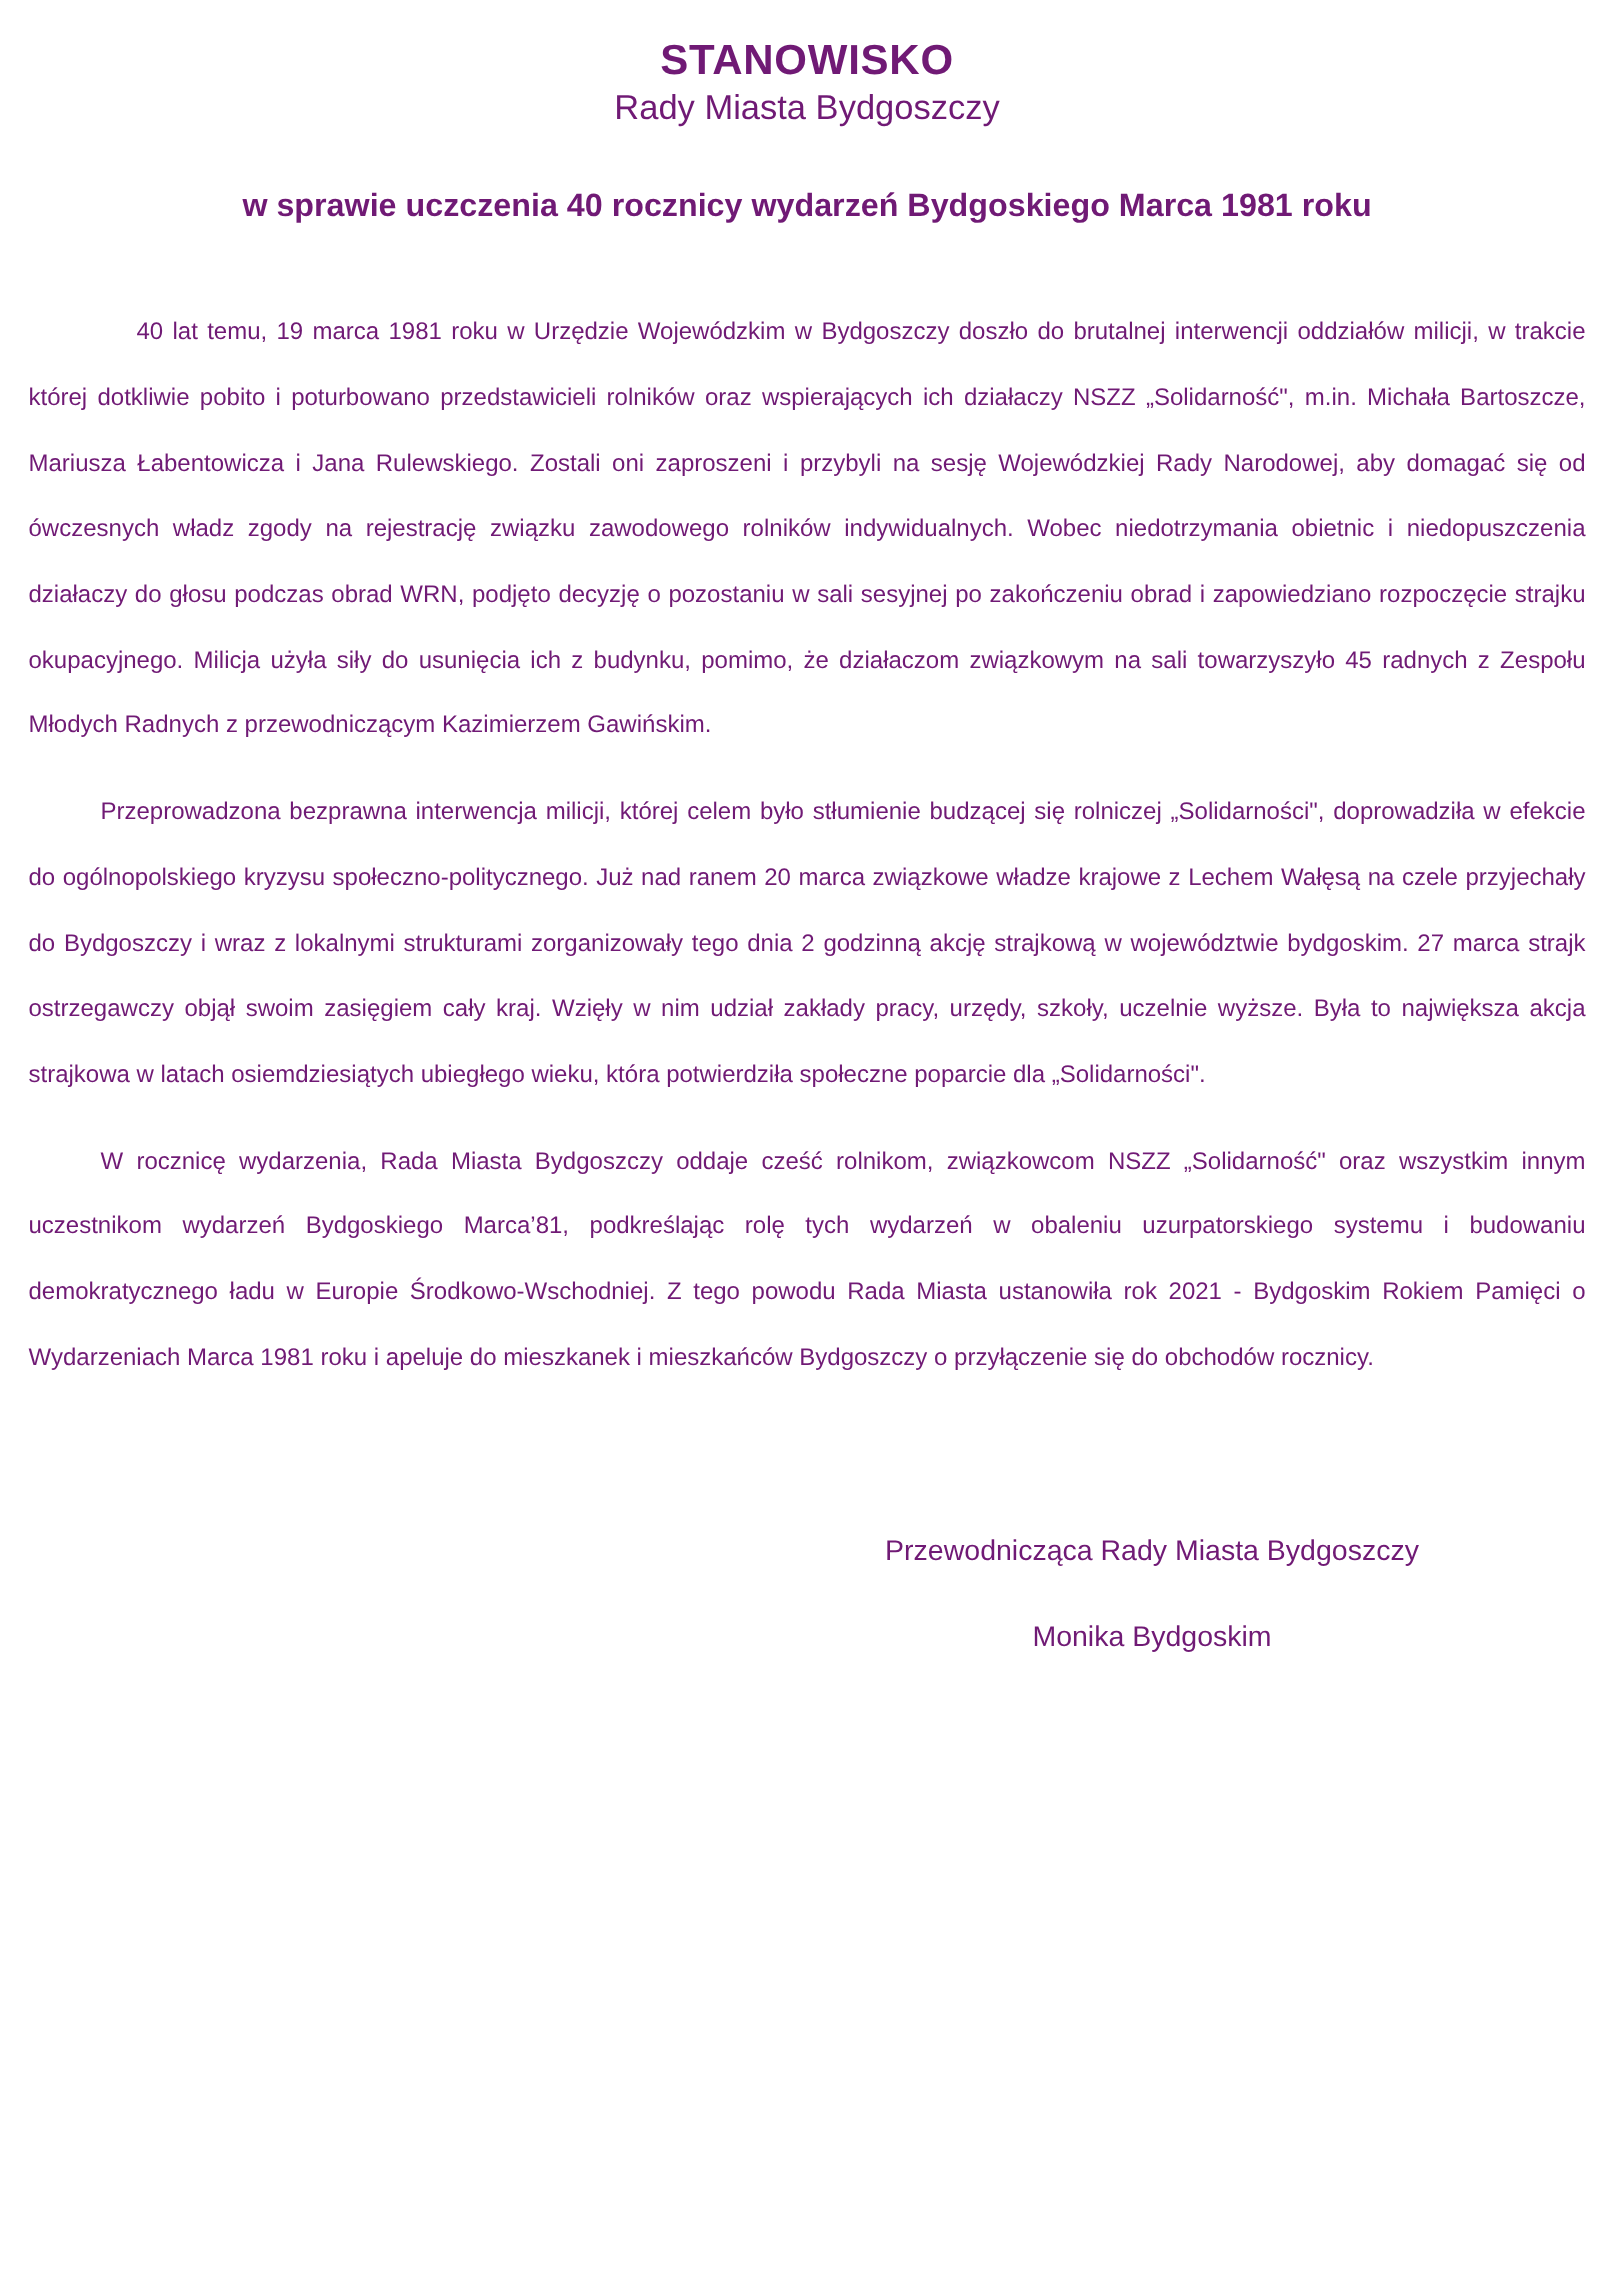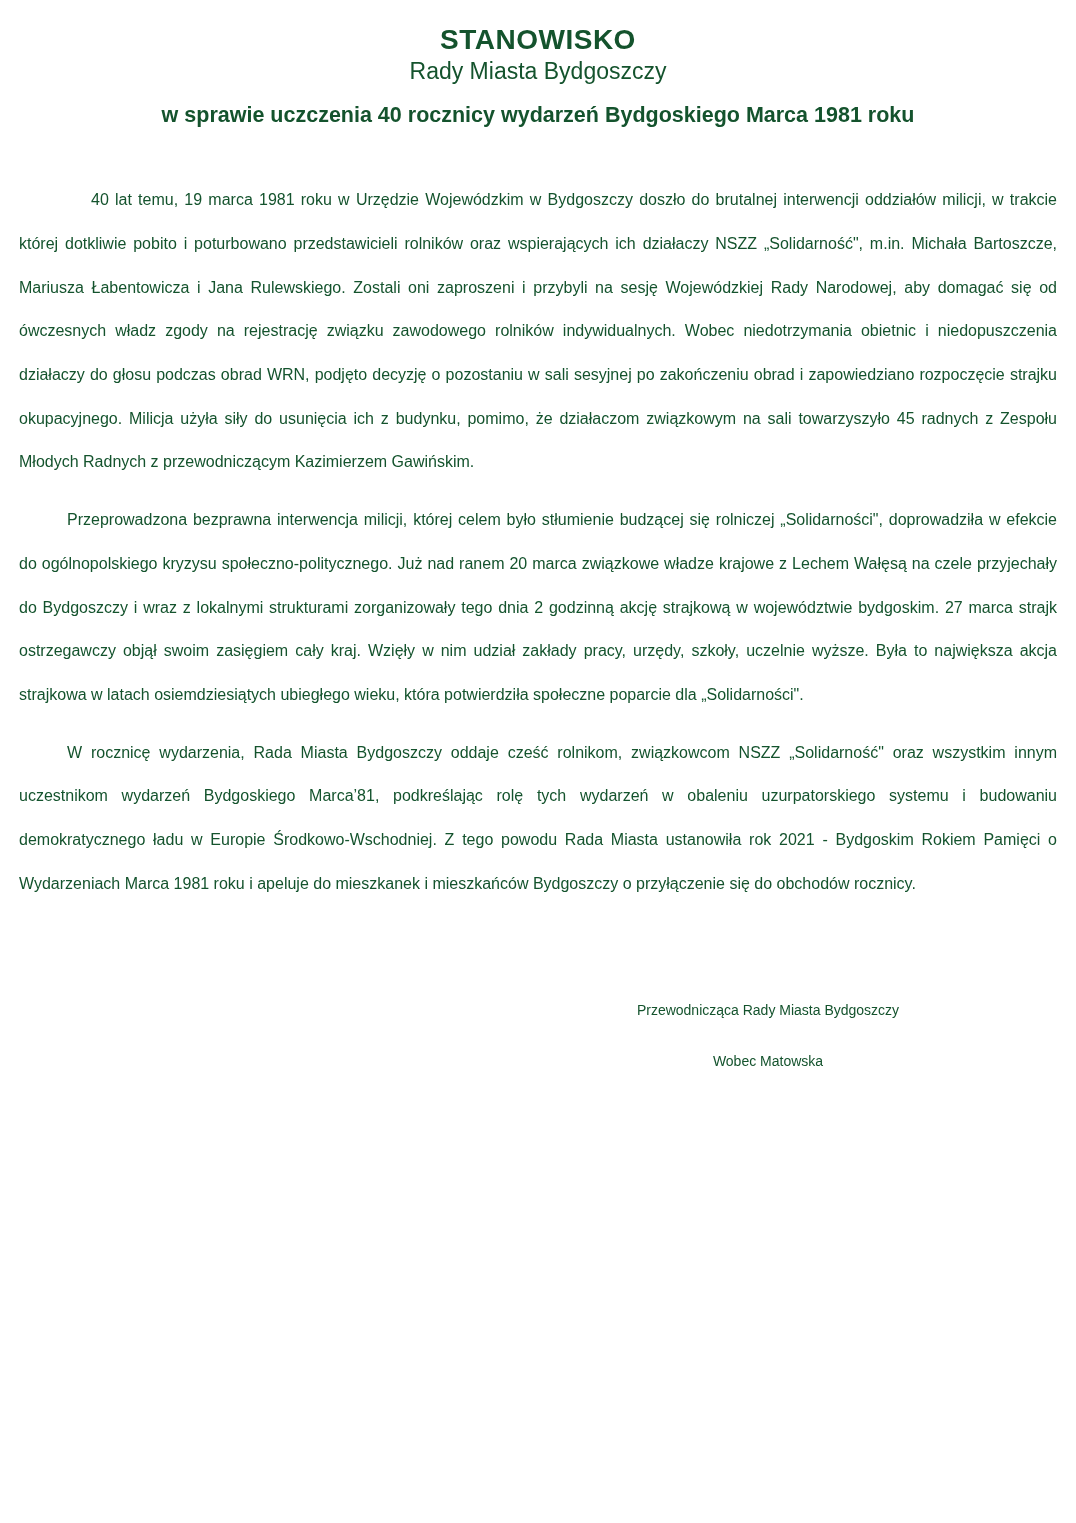--- a/index.html
+++ b/index.html
@@ -6,42 +6,42 @@
     margin: 0;
     padding: 0;
     background: #ffffff;
   }
   .page {
     position: relative;
     width: 1076px;
     height: 1523px;
     margin: 0 auto;
     background: #ffffff;
-    color: #14532d;
+    color: #701a75;
     font-family: "Liberation Sans", "DejaVu Sans", sans-serif;
     box-sizing: border-box;
     padding: 24px 19px 0 19px;
     overflow: hidden;
   }
   .title-block {
     text-align: center;
   }
   .doc-title {
     font-size: 28px;
     font-weight: bold;
     line-height: 1.15;
     letter-spacing: 0.5px;
   }
   .doc-subtitle {
     font-size: 23px;
     font-weight: normal;
     line-height: 1.35;
   }
   .doc-subject {
-    margin-top: 16px;
+    margin-top: 38px;
     text-align: center;
     font-size: 21.5px;
     font-weight: bold;
   }
   .body-text {
     margin-top: 50px;
     font-size: 16px;
   }
   .body-text p {
     margin: 0;
@@ -54,21 +54,21 @@
   .body-text p.p-next {
     text-indent: 48px;
     margin-top: 14px;
   }
   .signature-block {
     margin-top: 96px;
     margin-left: auto;
     margin-right: 54px;
     width: 470px;
     text-align: center;
-    font-size: 14px;
+    font-size: 19px;
   }
   .signature-role {
     line-height: 1.3;
   }
   .signature-name {
     margin-top: 32px;
     line-height: 1.3;
   }
 </style>
 </head>
@@ -84,16 +84,16 @@
   <div class="doc-subject">w sprawie uczczenia 40 rocznicy wydarzeń Bydgoskiego Marca 1981 roku</div>
 
   <div class="body-text">
     <p class="p-first">40 lat temu, 19 marca 1981 roku w Urzędzie Wojewódzkim w Bydgoszczy doszło do brutalnej interwencji oddziałów milicji, w trakcie której dotkliwie pobito i poturbowano przedstawicieli rolników oraz wspierających ich działaczy NSZZ „Solidarność", m.in. Michała Bartoszcze, Mariusza Łabentowicza i Jana Rulewskiego. Zostali oni zaproszeni i przybyli na sesję Wojewódzkiej Rady Narodowej, aby domagać się od ówczesnych władz zgody na rejestrację związku zawodowego rolników indywidualnych. Wobec niedotrzymania obietnic i niedopuszczenia działaczy do głosu podczas obrad WRN, podjęto decyzję o pozostaniu w sali sesyjnej po zakończeniu obrad i zapowiedziano rozpoczęcie strajku okupacyjnego. Milicja użyła siły do usunięcia ich z budynku, pomimo, że działaczom związkowym na sali towarzyszyło 45 radnych z Zespołu Młodych Radnych z przewodniczącym Kazimierzem Gawińskim.</p>
     <p class="p-next">Przeprowadzona bezprawna interwencja milicji, której celem było stłumienie budzącej się rolniczej „Solidarności", doprowadziła w efekcie do ogólnopolskiego kryzysu społeczno-politycznego. Już nad ranem 20 marca związkowe władze krajowe z Lechem Wałęsą na czele przyjechały do Bydgoszczy i wraz z lokalnymi strukturami zorganizowały tego dnia 2 godzinną akcję strajkową w województwie bydgoskim. 27 marca strajk ostrzegawczy objął swoim zasięgiem cały kraj. Wzięły w nim udział zakłady pracy, urzędy, szkoły, uczelnie wyższe. Była to największa akcja strajkowa w latach osiemdziesiątych ubiegłego wieku, która potwierdziła społeczne poparcie dla „Solidarności".</p>
     <p class="p-next">W rocznicę wydarzenia, Rada Miasta Bydgoszczy oddaje cześć rolnikom, związkowcom NSZZ „Solidarność" oraz wszystkim innym uczestnikom wydarzeń Bydgoskiego Marca’81, podkreślając rolę tych wydarzeń w obaleniu uzurpatorskiego systemu i budowaniu demokratycznego ładu w Europie Środkowo-Wschodniej. Z tego powodu Rada Miasta ustanowiła rok 2021 - Bydgoskim Rokiem Pamięci o Wydarzeniach Marca 1981 roku i apeluje do mieszkanek i mieszkańców Bydgoszczy o przyłączenie się do obchodów rocznicy.</p>
   </div>
 
   <div class="signature-block">
     <div class="signature-role">Przewodnicząca Rady Miasta Bydgoszczy</div>
-    <div class="signature-name">Wobec Matowska</div>
+    <div class="signature-name">Monika Bydgoskim</div>
   </div>
 
 </div>
 
 </body></html>

